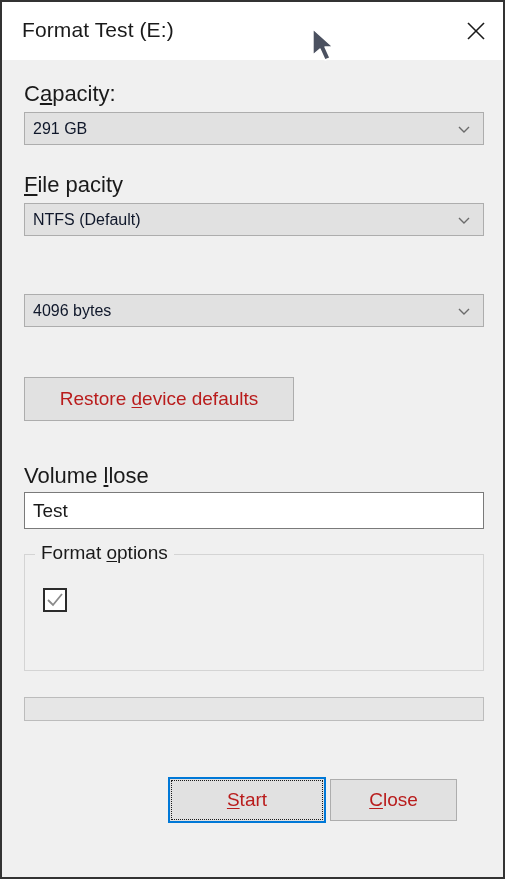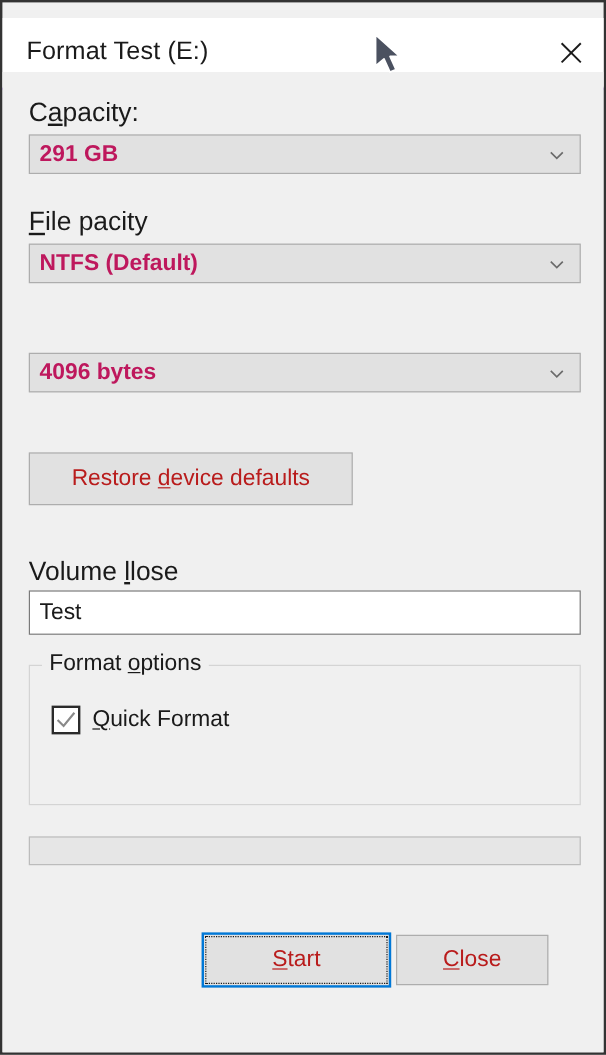--- a/index.html
+++ b/index.html
@@ -21,21 +21,21 @@
     height: 879px;
     box-sizing: border-box;
     border: 2px solid #333333;
     background: #f0f0f0;
     overflow: hidden;
   }
 
   
   .titlebar {
     position: absolute;
-    left: 0; top: 13px;
+    left: 0; top: 0;
     width: 501px;
     height: 58px;
     background: #ffffff;
     border-bottom: 2px solid #4c1d95;
   }
   .title-text {
     position: absolute;
     left: 20px;
     top: 16px;
     font-size: 21px;
@@ -86,24 +86,23 @@
     box-sizing: border-box;
     background: #e1e1e1;
     border: 1px solid #adadad;
     cursor: default;
   }
   .combo .value {
     position: absolute;
     left: 8px;
     top: 50%;
     transform: translateY(-50%);
-    font-size: 19px;
-    color: #be185d;
-    white-space: nowrap;
-    font-weight: bold;
+    font-size: 16px;
+    color: #0f172a;
+    white-space: nowrap;
   }
   .combo .chev {
     position: absolute;
     right: 12px;
     top: 50%;
     transform: translateY(-50%);
     width: 14px;
     height: 14px;
   }
 
@@ -269,21 +268,20 @@
     </div>
 
     <div class="groupbox">
       <div class="groupbox-title"><span>Format </span><span class="acc">o</span><span>ptions</span></div>
       <div class="checkbox-row">
         <span class="checkbox-box">
           <svg width="20" height="20" viewBox="0 0 20 20" style="position:absolute;left:0;top:0;">
             <polyline points="3,10 8,15 17,4" fill="none" stroke="#8a8a8a" stroke-width="1.8"></polyline>
           </svg>
         </span>
-        <span class="checkbox-label"><span></span><span class="acc">Q</span><span>uick Format</span></span>
       </div>
     </div>
 
     <div class="progressbar"></div>
 
     <button class="btn default-focus" style="left:166px; top:717px; width:158px; height:46px;">
       <span class="focus-ring"></span>
       <span><span></span><span class="acc">S</span><span>tart</span></span>
     </button>
     <button class="btn" style="left:328px; top:719px; width:127px; height:42px;">

